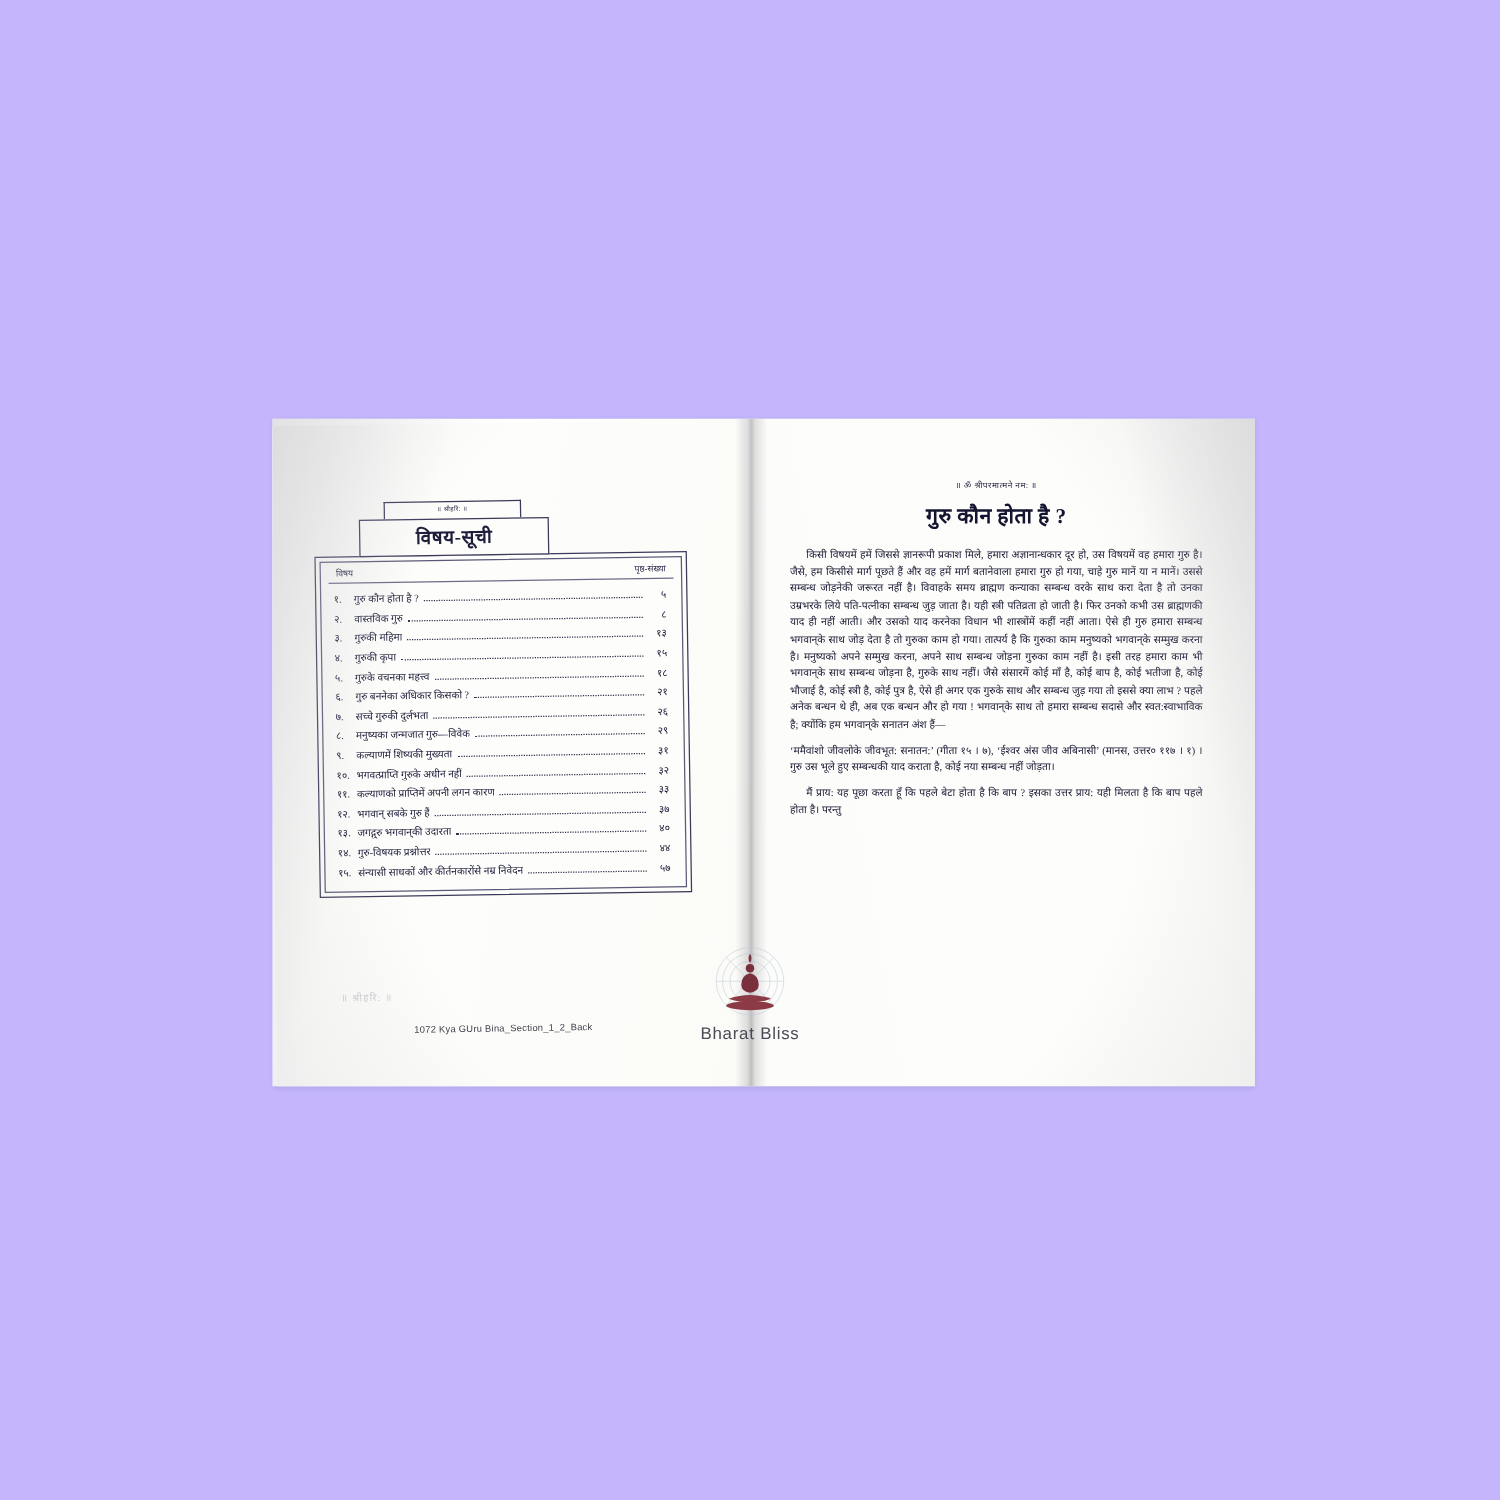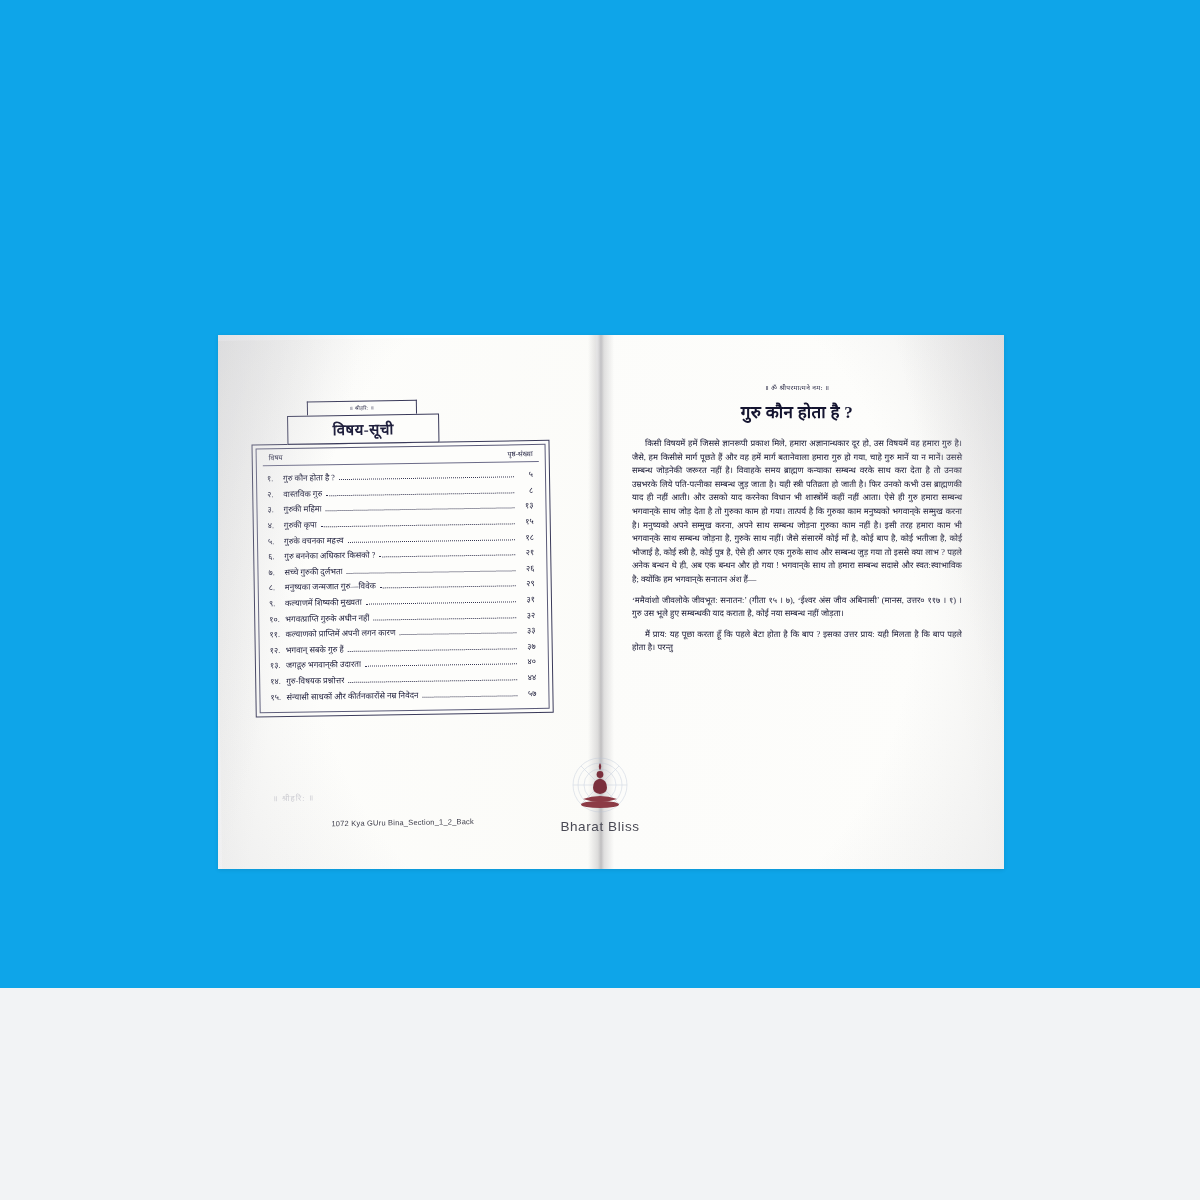--- a/index.html
+++ b/index.html
@@ -8,22 +8,22 @@
     width: 1200px;
     height: 1200px;
     background: #f2f3f5;
     font-family: "Liberation Sans", sans-serif;
     overflow: hidden;
   }
 
   #stage {
     position: relative;
     width: 1200px;
-    height: 988px;
-    background: #0ea5e9;
+    height: 1200px;
+    background: #c4b5fd;
   }
 
   
   #book {
     position: absolute;
     left: 218px;
     top: 335px;
     width: 786px;
     height: 534px;
     background: #ffffff;

